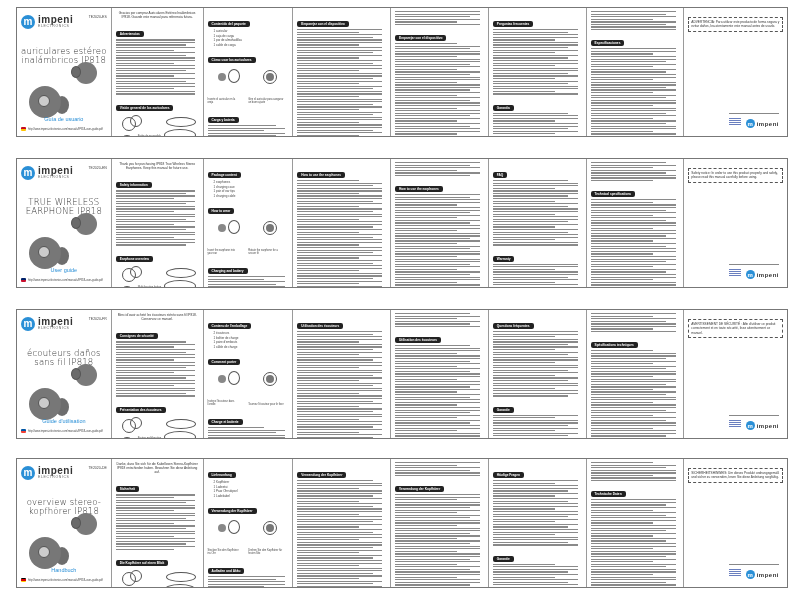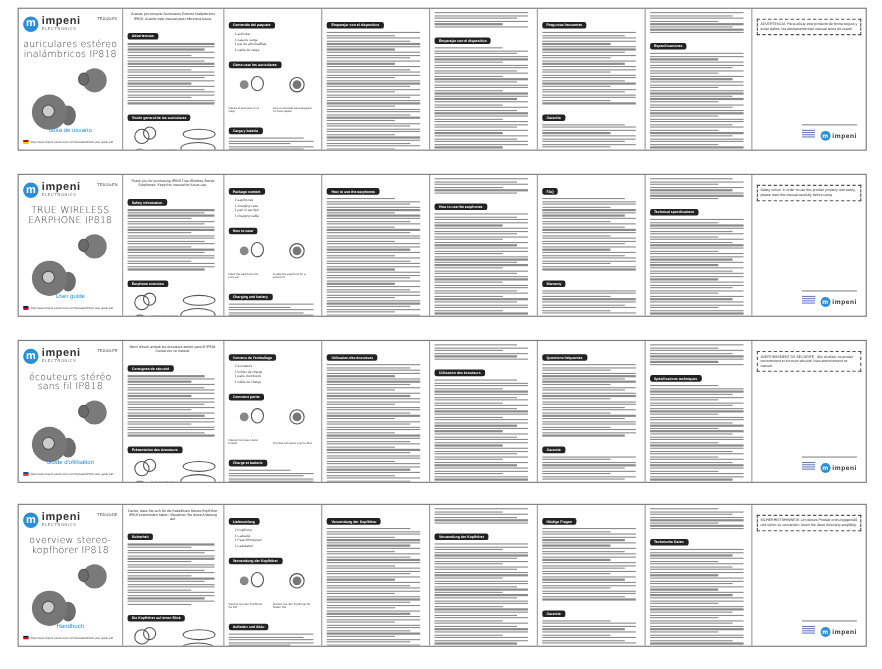--- a/index.html
+++ b/index.html
@@ -20,21 +20,21 @@
   .c6 { width: 98px; }
   .c7 { width: 103px; }
 
   
   .brand { display: flex; align-items: center; gap: 3px; margin-top: 4px; }
   .logo-circle { width: 14px; height: 14px; border-radius: 50%; background: #2a8fd6; color: #fff; font-size: 10px; font-weight: bold; display: flex; align-items: center; justify-content: center; line-height: 1; }
   .brand-text { display: flex; flex-direction: column; line-height: 1; }
   .brand-name { font-size: 10px; font-weight: bold; color: #333; letter-spacing: 0.5px; }
   .brand-sub { font-size: 3.5px; color: #666; letter-spacing: 0.6px; }
   .model-code { position: absolute; right: 4px; top: 7px; font-size: 3.5px; color: #444; }
-  .cover-title { font-size: 8.5px; color: #333; text-align: center; line-height: 1.05; margin-top: 8px; font-family: "DejaVu Sans", sans-serif; font-weight: 300; letter-spacing: 0.2px; }
+  .cover-title { font-size: 8.5px; color: #333; text-align: center; line-height: 1.05; margin-top: 18px; font-family: "DejaVu Sans", sans-serif; font-weight: 300; letter-spacing: 0.2px; }
   .earbud-big { position: absolute; left: 12px; top: 78px; width: 32px; height: 32px; border-radius: 50%; background: #777; }
   .earbud-big::after { content: ""; position: absolute; left: 9px; top: 9px; width: 10px; height: 10px; border-radius: 50%; background: #ccc; border: 1px solid #555; }
   .earbud-tip { position: absolute; left: 38px; top: 88px; width: 14px; height: 18px; border-radius: 50%; background: #6d6d6d; }
   .earbud-small { position: absolute; left: 58px; top: 54px; width: 22px; height: 22px; border-radius: 50%; background: #7a7a7a; }
   .earbud-small-tip { position: absolute; left: 54px; top: 58px; width: 10px; height: 12px; border-radius: 50%; background: #6a6a6a; border: 1px solid #555; }
   .guide-title { position: absolute; left: 0; right: 0; bottom: 14px; text-align: center; font-size: 5.5px; color: #2a8fd6; }
   .guide-url { position: absolute; left: 4px; right: 2px; bottom: 5px; font-size: 2.6px; color: #444; white-space: nowrap; overflow: hidden; display: flex; align-items: center; gap: 2px; }
   .flag { display: inline-block; width: 5px; height: 4px; border-radius: 1px; }
 
   
@@ -648,21 +648,21 @@
     <div class="sheet" style="top: 309px;">
       <div class="col c0">
         <div class="brand">
           <div class="logo-circle">m</div>
           <div class="brand-text">
             <span class="brand-name">impeni</span>
             <span class="brand-sub">ELECTRONICS</span>
           </div>
         </div>
         <div class="model-code">TE2020-FR</div>
-        <div class="cover-title">écouteurs stéréo sans fil IP818</div>
+        <div class="cover-title">écouteurs daños sans fil IP818</div>
         <div class="earbud-small"></div>
         <div class="earbud-small-tip"></div>
         <div class="earbud-tip"></div>
         <div class="earbud-big"></div>
         <div class="guide-title">Guide d'utilisation</div>
         <div class="guide-url">
           <span class="flag" style="background:linear-gradient(#0055a4 50%, #ef4135 50%)"></span>
           <span>http://www.impeni-electronics.com/manuals/IP818-user-guide.pdf</span>
         </div>
       </div>

